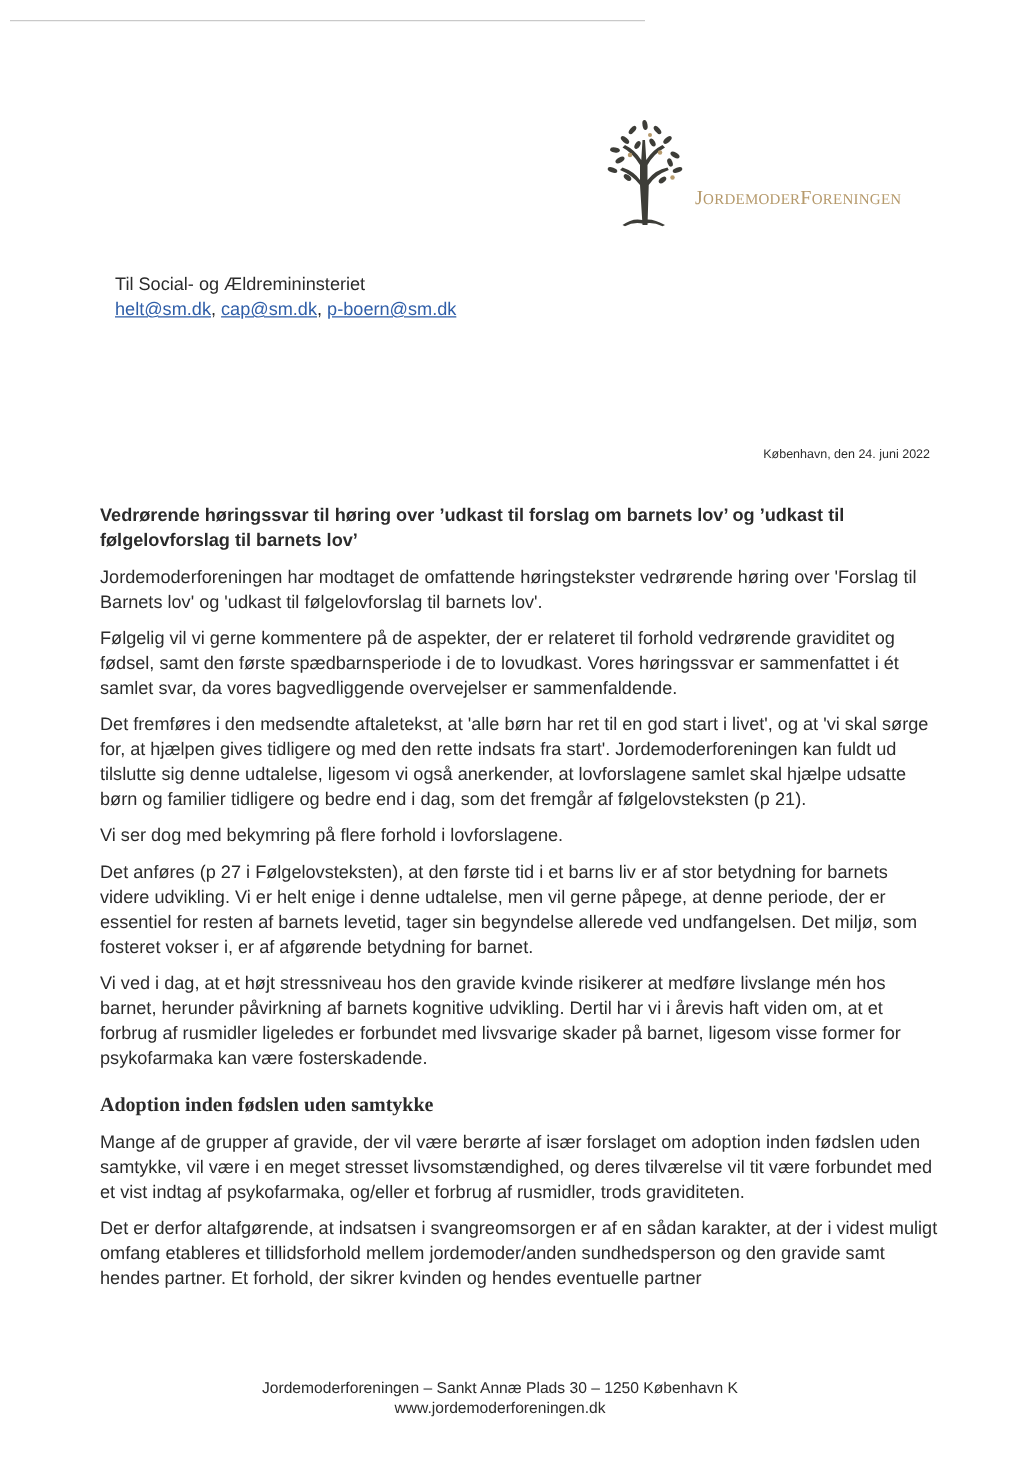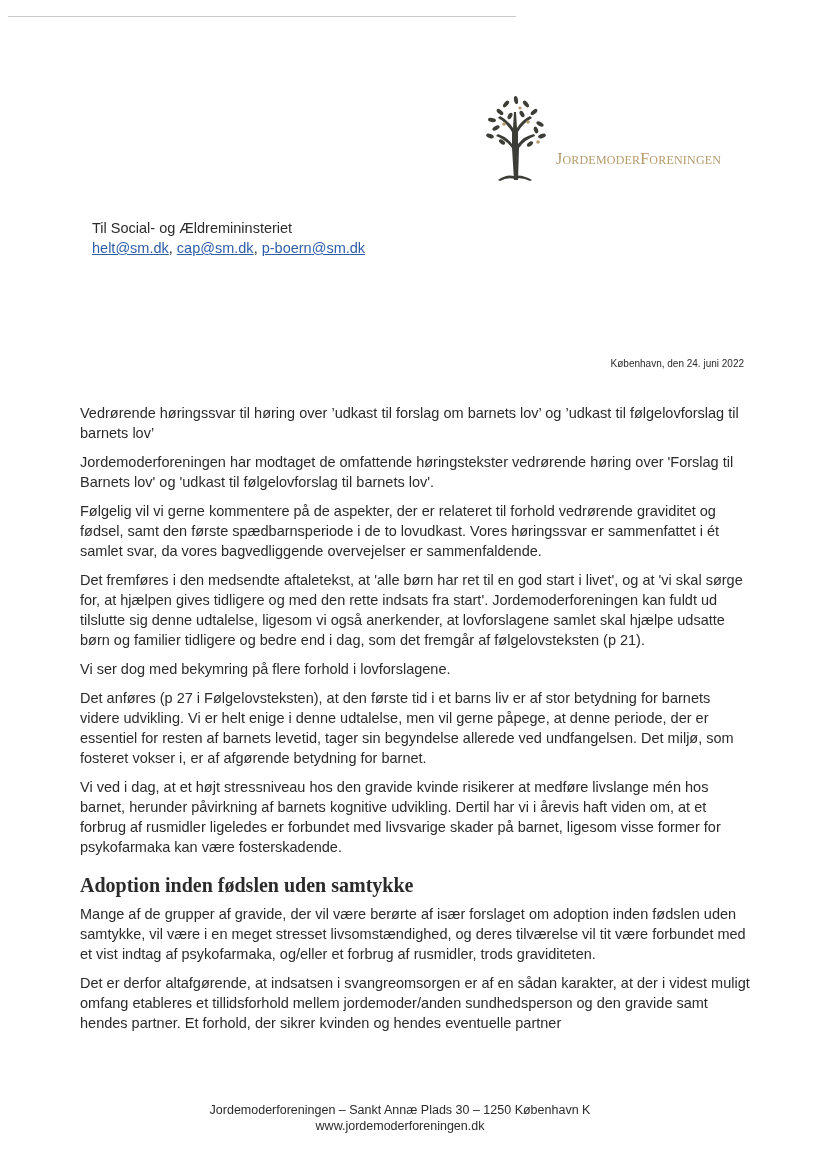--- a/index.html
+++ b/index.html
@@ -8,23 +8,23 @@
   .scan-line { position: absolute; left: 8px; top: 16px; width: 508px; height: 1px; background: #c9c9c9; }
   .logo { position: absolute; left: 476px; top: 92px; width: 280px; height: 92px; }
   .logo svg { position: absolute; left: 0; top: 0; }
   .logo-text { position: absolute; left: 80px; top: 58px; font-family: Liberation Serif, serif;
                font-size: 12px; color: #b69a6c; letter-spacing: 0.2px; }
   .logo-text .big { font-size: 16px; }
   .addressee { position: absolute; left: 68px; top: 218px; font-size: 14.5px; line-height: 20px; margin-left: 24px; }
   .addressee a { color: #2f5ea8; text-decoration: underline; }
   .date { position: absolute; right: 84px; top: 358px; font-size: 10px; }
   .content { position: absolute; left: 80px; top: 403px; width: 672px; font-size: 14.5px; line-height: 20px; }
-  .content h1 { font-size: 14.5px; font-weight: normal; margin: 0 0 9px 0; line-height: 20px; }
+  .content h1 { font-size: 14.5px; font-weight: bold; margin: 0 0 9px 0; line-height: 20px; }
   .content p { margin: 4px 0 9px 0; }
-  .content h2 { font-family: "Liberation Serif", serif; font-size: 20px; font-weight: bold; margin: 18px 0 9px 0; }
+  .content h2 { font-family: "Liberation Serif", serif; font-size: 16px; font-weight: bold; margin: 18px 0 9px 0; }
   .footer { position: absolute; left: 0; width: 800px; top: 1102px; text-align: center; font-size: 12.5px; line-height: 16px; }
 </style>
 </head>
 <body>
 
 <div class="scan-line"></div>
 
 <div class="logo">
   <svg width="80" height="92" viewBox="0 0 80 92">
     <g fill="#3d3d38">

